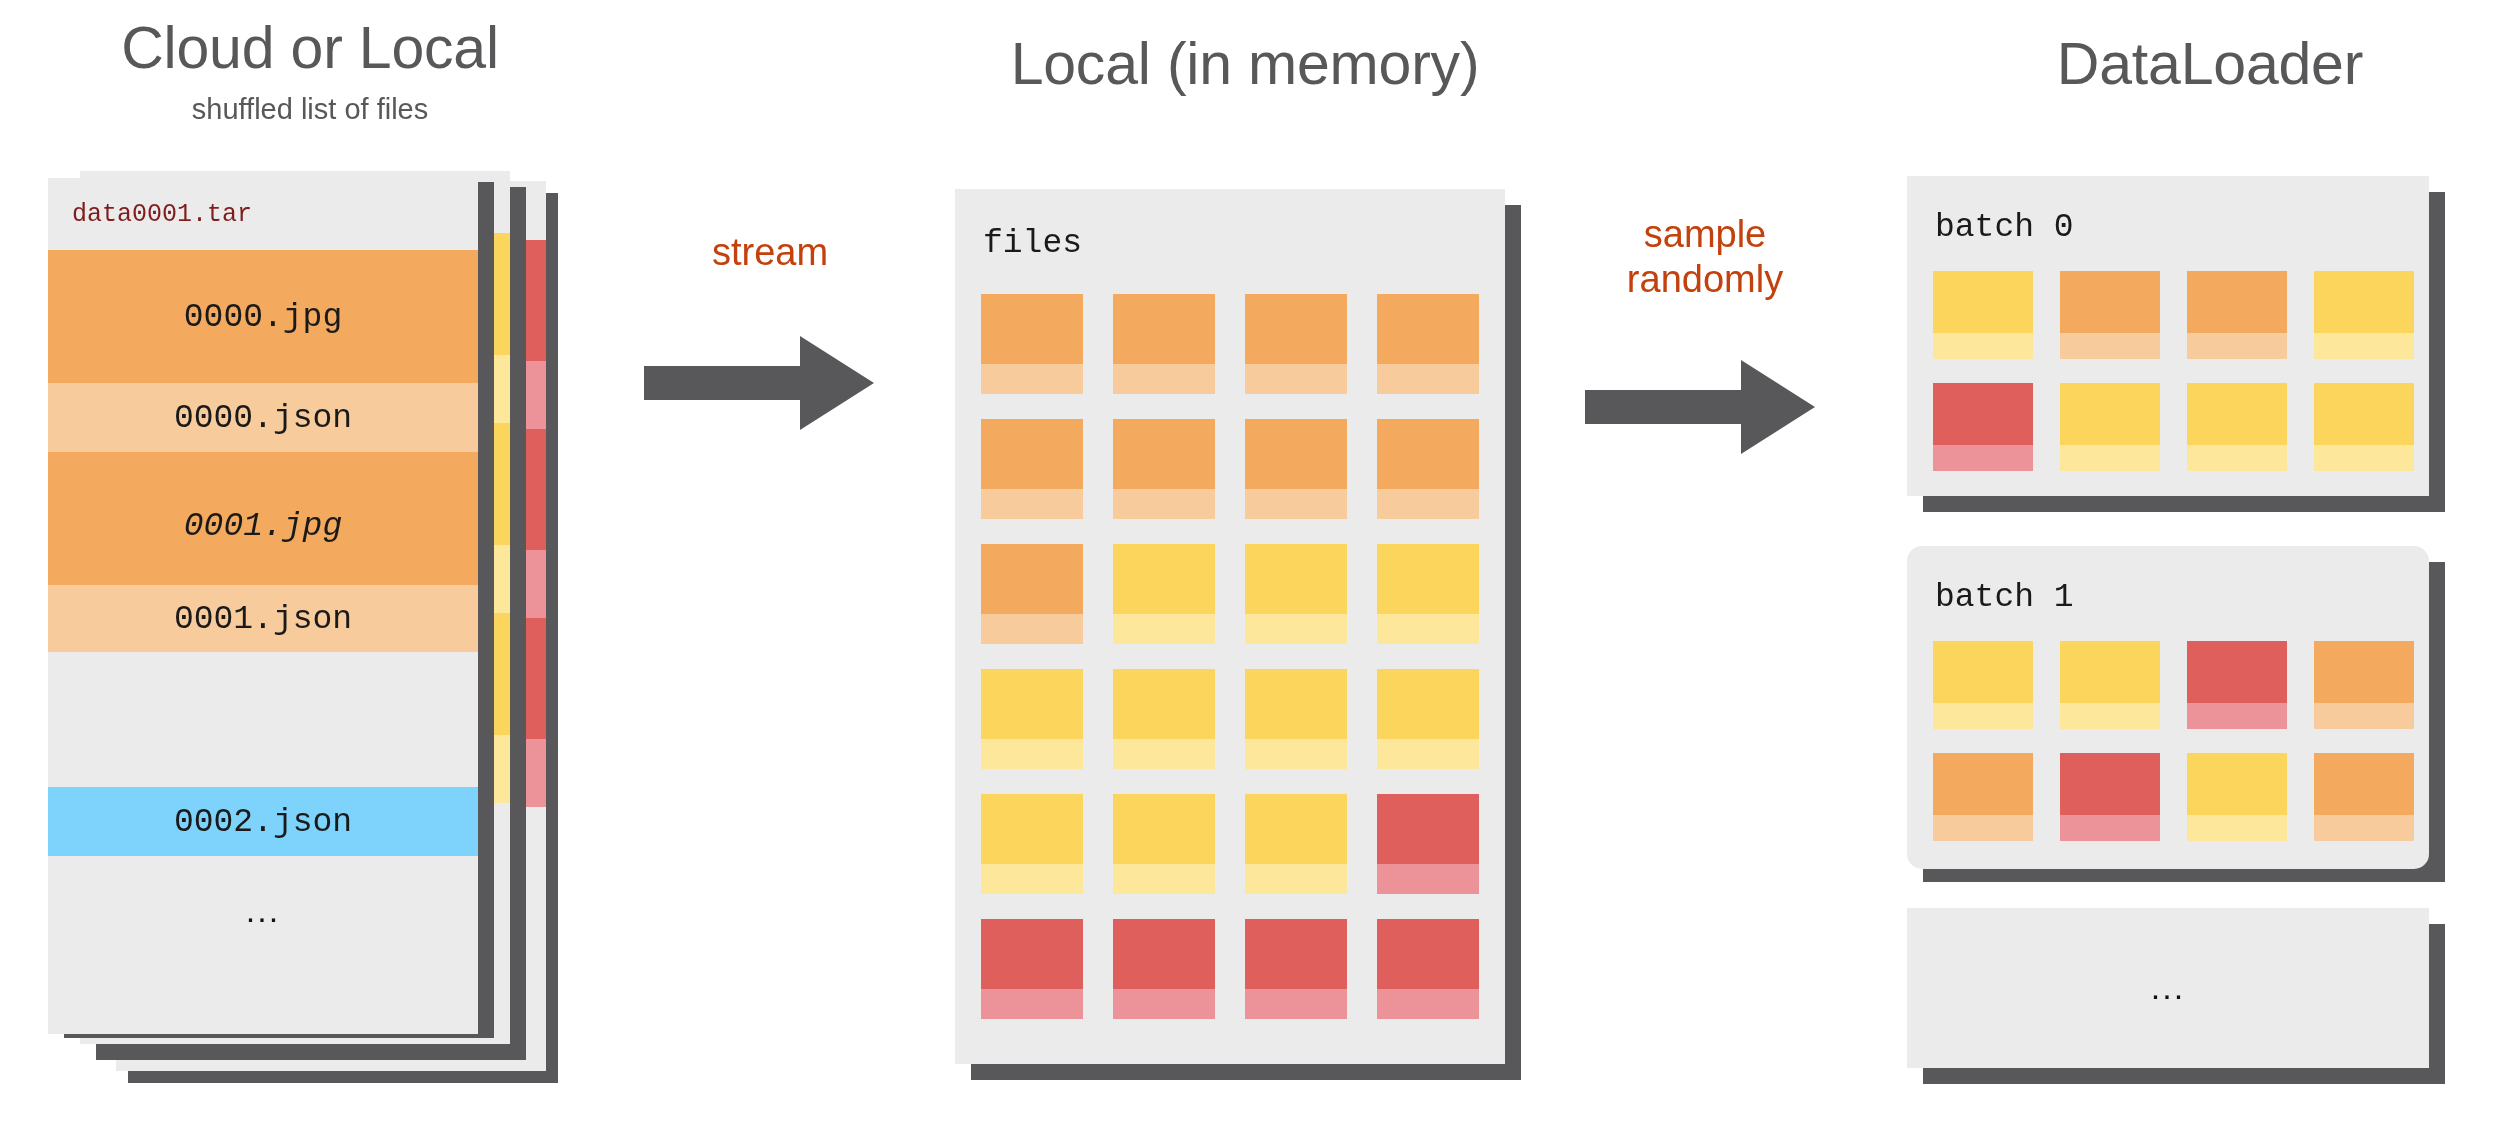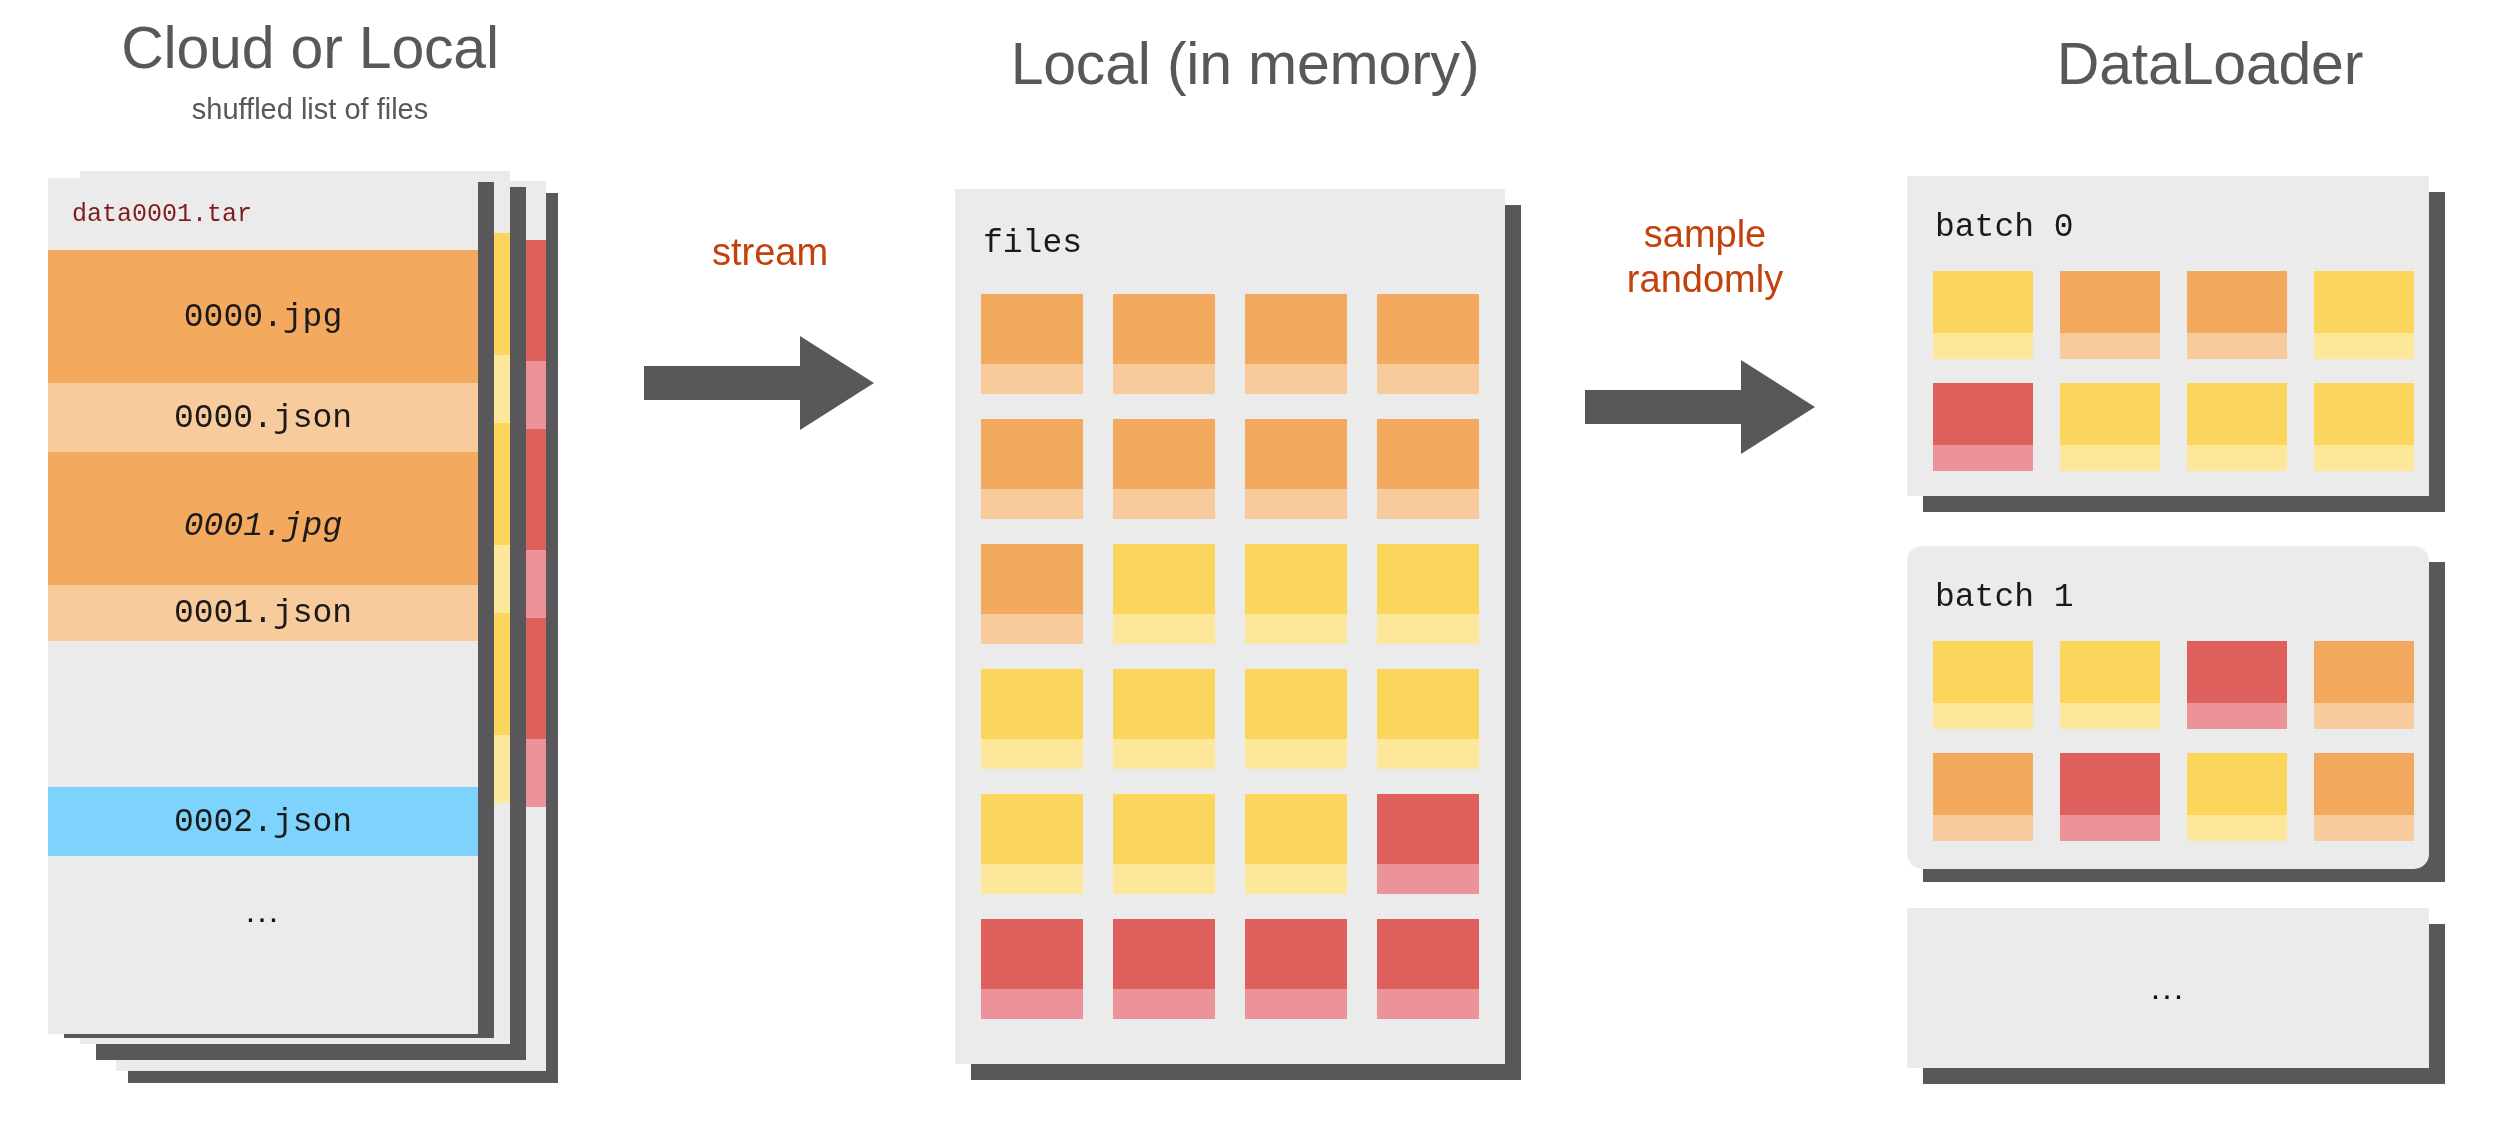--- a/index.html
+++ b/index.html
@@ -160,21 +160,21 @@
     </div>
 
     <div class="tar-row" style="top:205px; height:69px; background:#f8cb9d;">
       <span class="tar-row-label">0000.json</span>
     </div>
 
     <div class="tar-row" style="top:274px; height:148px; background:#f3a95e;font-style:italic;">
       <span class="tar-row-label">0001.jpg</span>
     </div>
 
-    <div class="tar-row" style="top:407px; height:56px; background:#f8cb9d;">
+    <div class="tar-row" style="top:407px; height:67px; background:#f8cb9d;">
       <span class="tar-row-label">0001.json</span>
     </div>
 
 
     <div class="tar-row" style="top:609px; height:69px; background:#7dd3fc;">
       <span class="tar-row-label">0002.json</span>
     </div>
 
     <div class="tar-row" style="top:678px; height:110px; background:#ebebeb;">
       <span class="ellipsis-dots">...</span>

